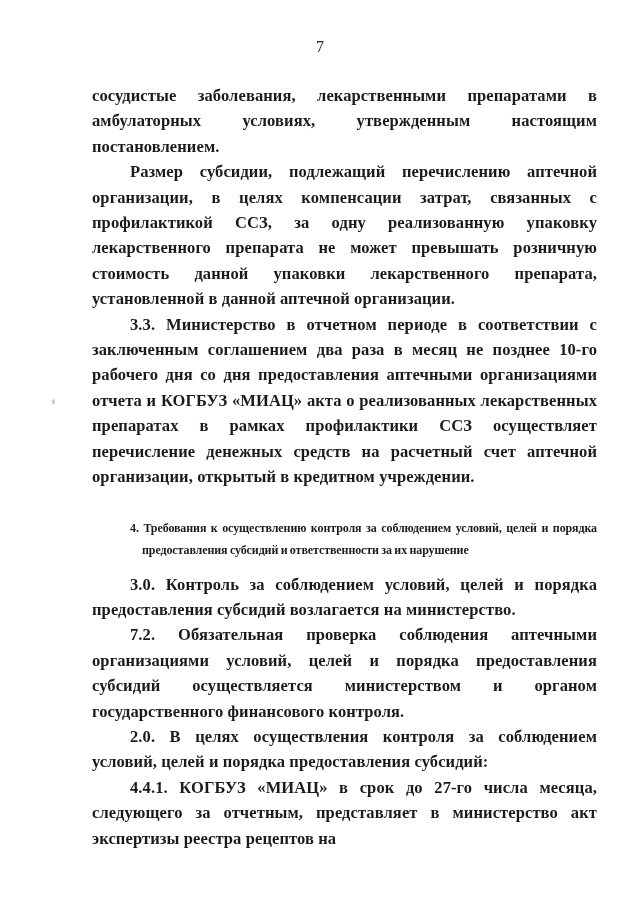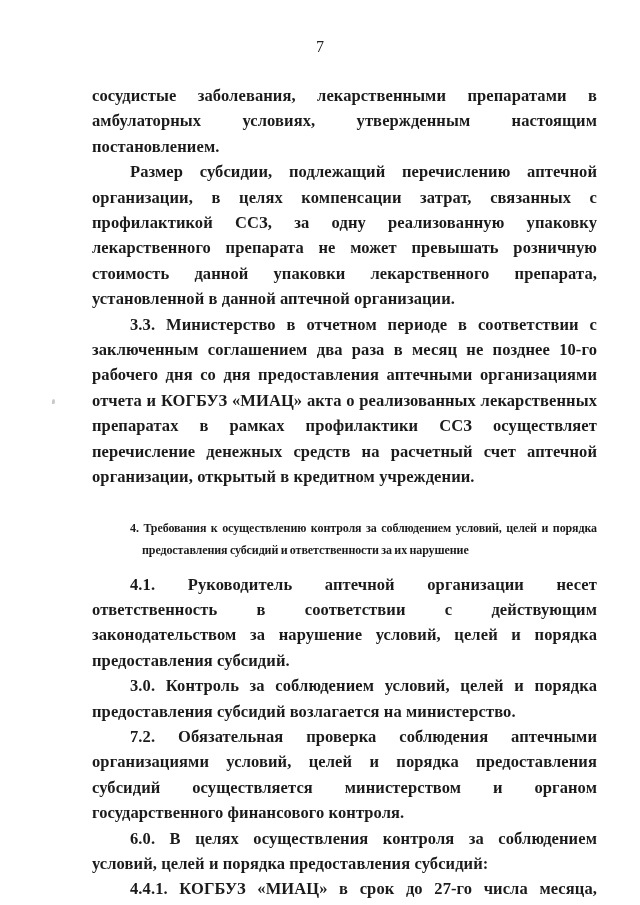--- a/index.html
+++ b/index.html
@@ -71,27 +71,26 @@
   <div class="content">
 
     <p class="para">сосудистые заболевания, лекарственными препаратами в амбулаторных условиях, утвержденным настоящим постановлением.</p>
 
     <p class="para indent">Размер субсидии, подлежащий перечислению аптечной организации, в целях компенсации затрат, связанных с профилактикой ССЗ, за одну реализованную упаковку лекарственного препарата не может превышать розничную стоимость данной упаковки лекарственного препарата, установленной в данной аптечной организации.</p>
 
     <p class="para indent">3.3. Министерство в отчетном периоде в соответствии с заключенным соглашением два раза в месяц не позднее 10-го рабочего дня со дня предоставления аптечными организациями отчета и КОГБУЗ «МИАЦ» акта о реализованных лекарственных препаратах в рамках профилактики ССЗ осуществляет перечисление денежных средств на расчетный счет аптечной организации, открытый в кредитном учреждении.</p>
 
     <div class="section-heading"><span>4.</span> <span>Требования к осуществлению контроля за соблюдением условий, целей и порядка предоставления субсидий и ответственности за их нарушение</span></div>
 
-    <p class="para indent">4.1. Руководитель аптечной организации несет ответственность в соответствии с действующим законодательством за нарушение условий, целей и порядка предоставления субсидий.</p>
 
     <p class="para indent">3.0. Контроль за соблюдением условий, целей и порядка предоставления субсидий возлагается на министерство.</p>
 
     <p class="para indent">7.2. Обязательная проверка соблюдения аптечными организациями условий, целей и порядка предоставления субсидий осуществляется министерством и органом государственного финансового контроля.</p>
 
-    <p class="para indent">6.0. В целях осуществления контроля за соблюдением условий, целей и порядка предоставления субсидий:</p>
+    <p class="para indent">2.0. В целях осуществления контроля за соблюдением условий, целей и порядка предоставления субсидий:</p>
 
     <p class="para indent">4.4.1. КОГБУЗ «МИАЦ» в срок до 27-го числа месяца, следующего за отчетным, представляет в министерство акт экспертизы реестра рецептов на</p>
 
   </div>
 
   <div class="scan-speck"></div>
 
 </div>
 
 </body></html>

